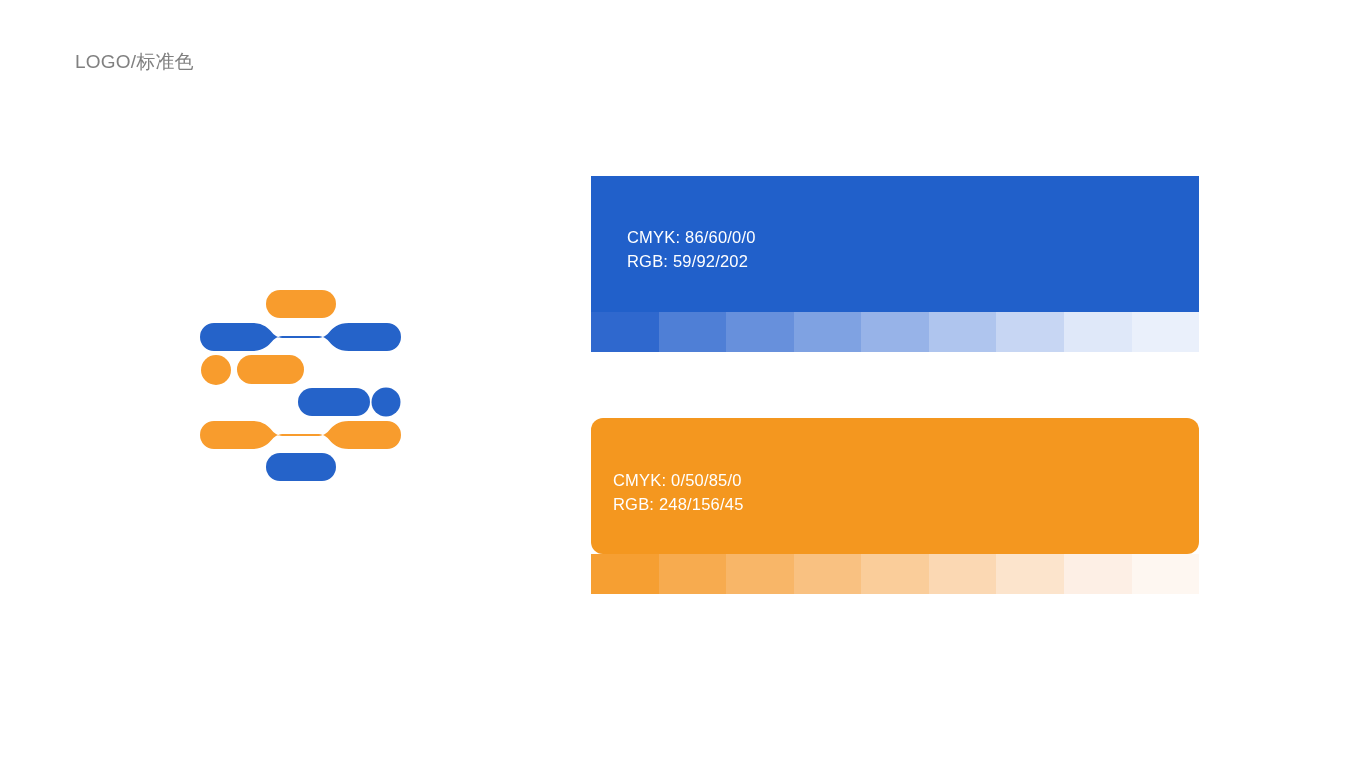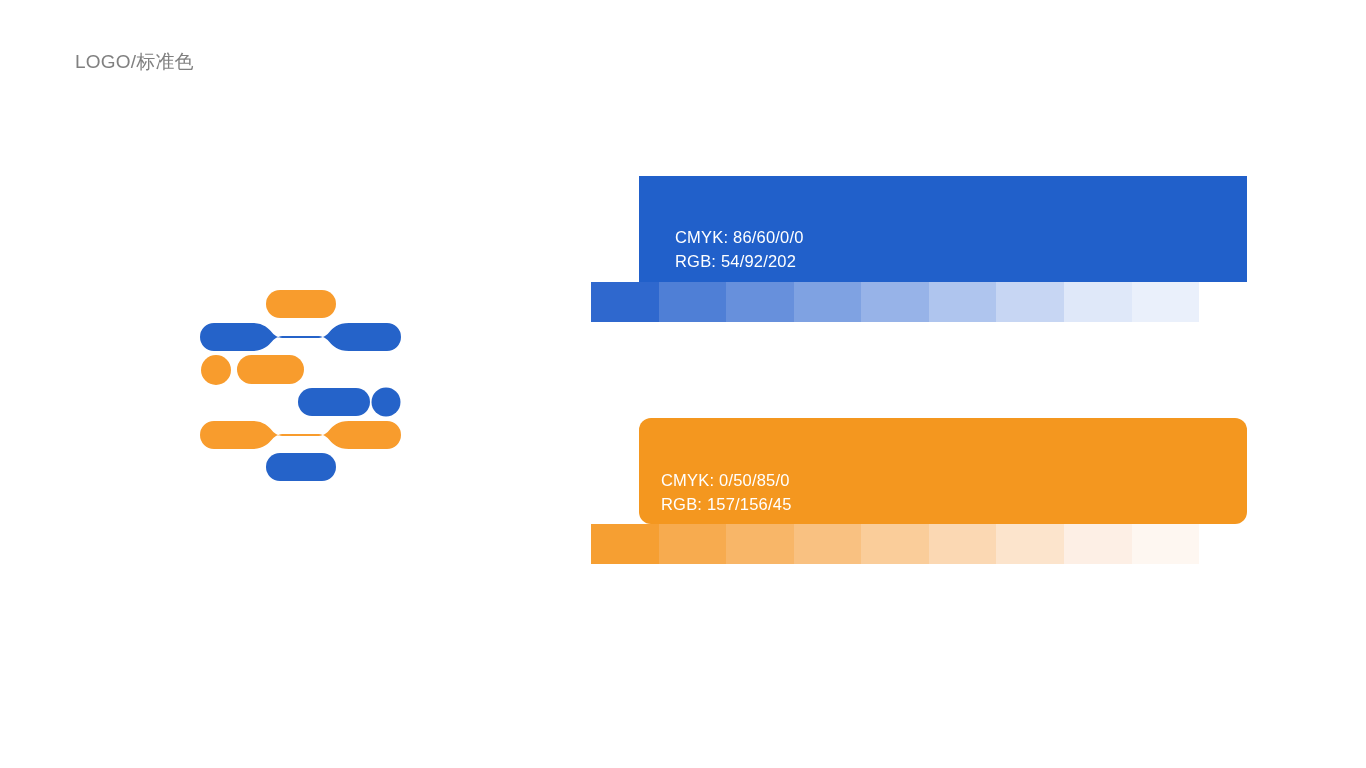--- a/index.html
+++ b/index.html
@@ -46,23 +46,22 @@
   .swatch-block {
     position: absolute;
     width: 608px;
   }
   #swatch-primary-blue  { left: 591px; top: 176px; }
   #swatch-primary-orange{ left: 591px; top: 418px; }
 
   .swatch-main {
     position: relative;
     width: 100%;
-    height: 106px;
+    height: 136px;
     box-sizing: border-box;
-    margin-left: 48px;
   }
   .swatch-info {
     position: absolute;
     left: 36px;
     top: 49px;
     color: #ffffff;
     font-size: 16.5px;
     line-height: 24px;
     letter-spacing: 0.2px;
     white-space: nowrap;
@@ -135,41 +134,41 @@
              A 14,14 0 0 1 14,133 Z"></path>
 
     <rect x="66" y="165" width="70" height="28" rx="14" ry="14" fill="#2563C9"></rect>
   </svg>
 </div>
 
 <div class="swatch-block" id="swatch-primary-blue">
   <div class="swatch-main" style="background: rgb(33, 96, 202);">
     <div class="swatch-info">
       <span class="line">CMYK: 86/60/0/0</span>
-      <span class="line">RGB: 54/92/202</span>
+      <span class="line">RGB: 59/92/202</span>
     </div>
   </div>
   <div class="tint-strip">
     <div class="tint-cell" style="background: rgb(47, 104, 206);"></div>
     <div class="tint-cell" style="background: rgb(79, 127, 214);"></div>
     <div class="tint-cell" style="background: rgb(103, 144, 220);"></div>
     <div class="tint-cell" style="background: rgb(127, 162, 226);"></div>
     <div class="tint-cell" style="background: rgb(151, 179, 232);"></div>
     <div class="tint-cell" style="background: rgb(175, 197, 238);"></div>
     <div class="tint-cell" style="background: rgb(199, 214, 243);"></div>
     <div class="tint-cell" style="background: rgb(223, 232, 249);"></div>
     <div class="tint-cell" style="background: rgb(234, 240, 251);"></div>
   </div>
 </div>
 
 <div class="swatch-block" id="swatch-primary-orange">
   <div class="swatch-main" style="background: rgb(244, 151, 31); border-radius: 12px;">
     <div class="swatch-info">
       <span class="line">CMYK: 0/50/85/0</span>
-      <span class="line">RGB: 157/156/45</span>
+      <span class="line">RGB: 248/156/45</span>
     </div>
   </div>
   <div class="tint-strip">
     <div class="tint-cell" style="background: rgb(246, 159, 50);"></div>
     <div class="tint-cell" style="background: rgb(247, 171, 79);"></div>
     <div class="tint-cell" style="background: rgb(248, 182, 104);"></div>
     <div class="tint-cell" style="background: rgb(249, 193, 129);"></div>
     <div class="tint-cell" style="background: rgb(250, 205, 154);"></div>
     <div class="tint-cell" style="background: rgb(251, 216, 179);"></div>
     <div class="tint-cell" style="background: rgb(252, 228, 204);"></div>

